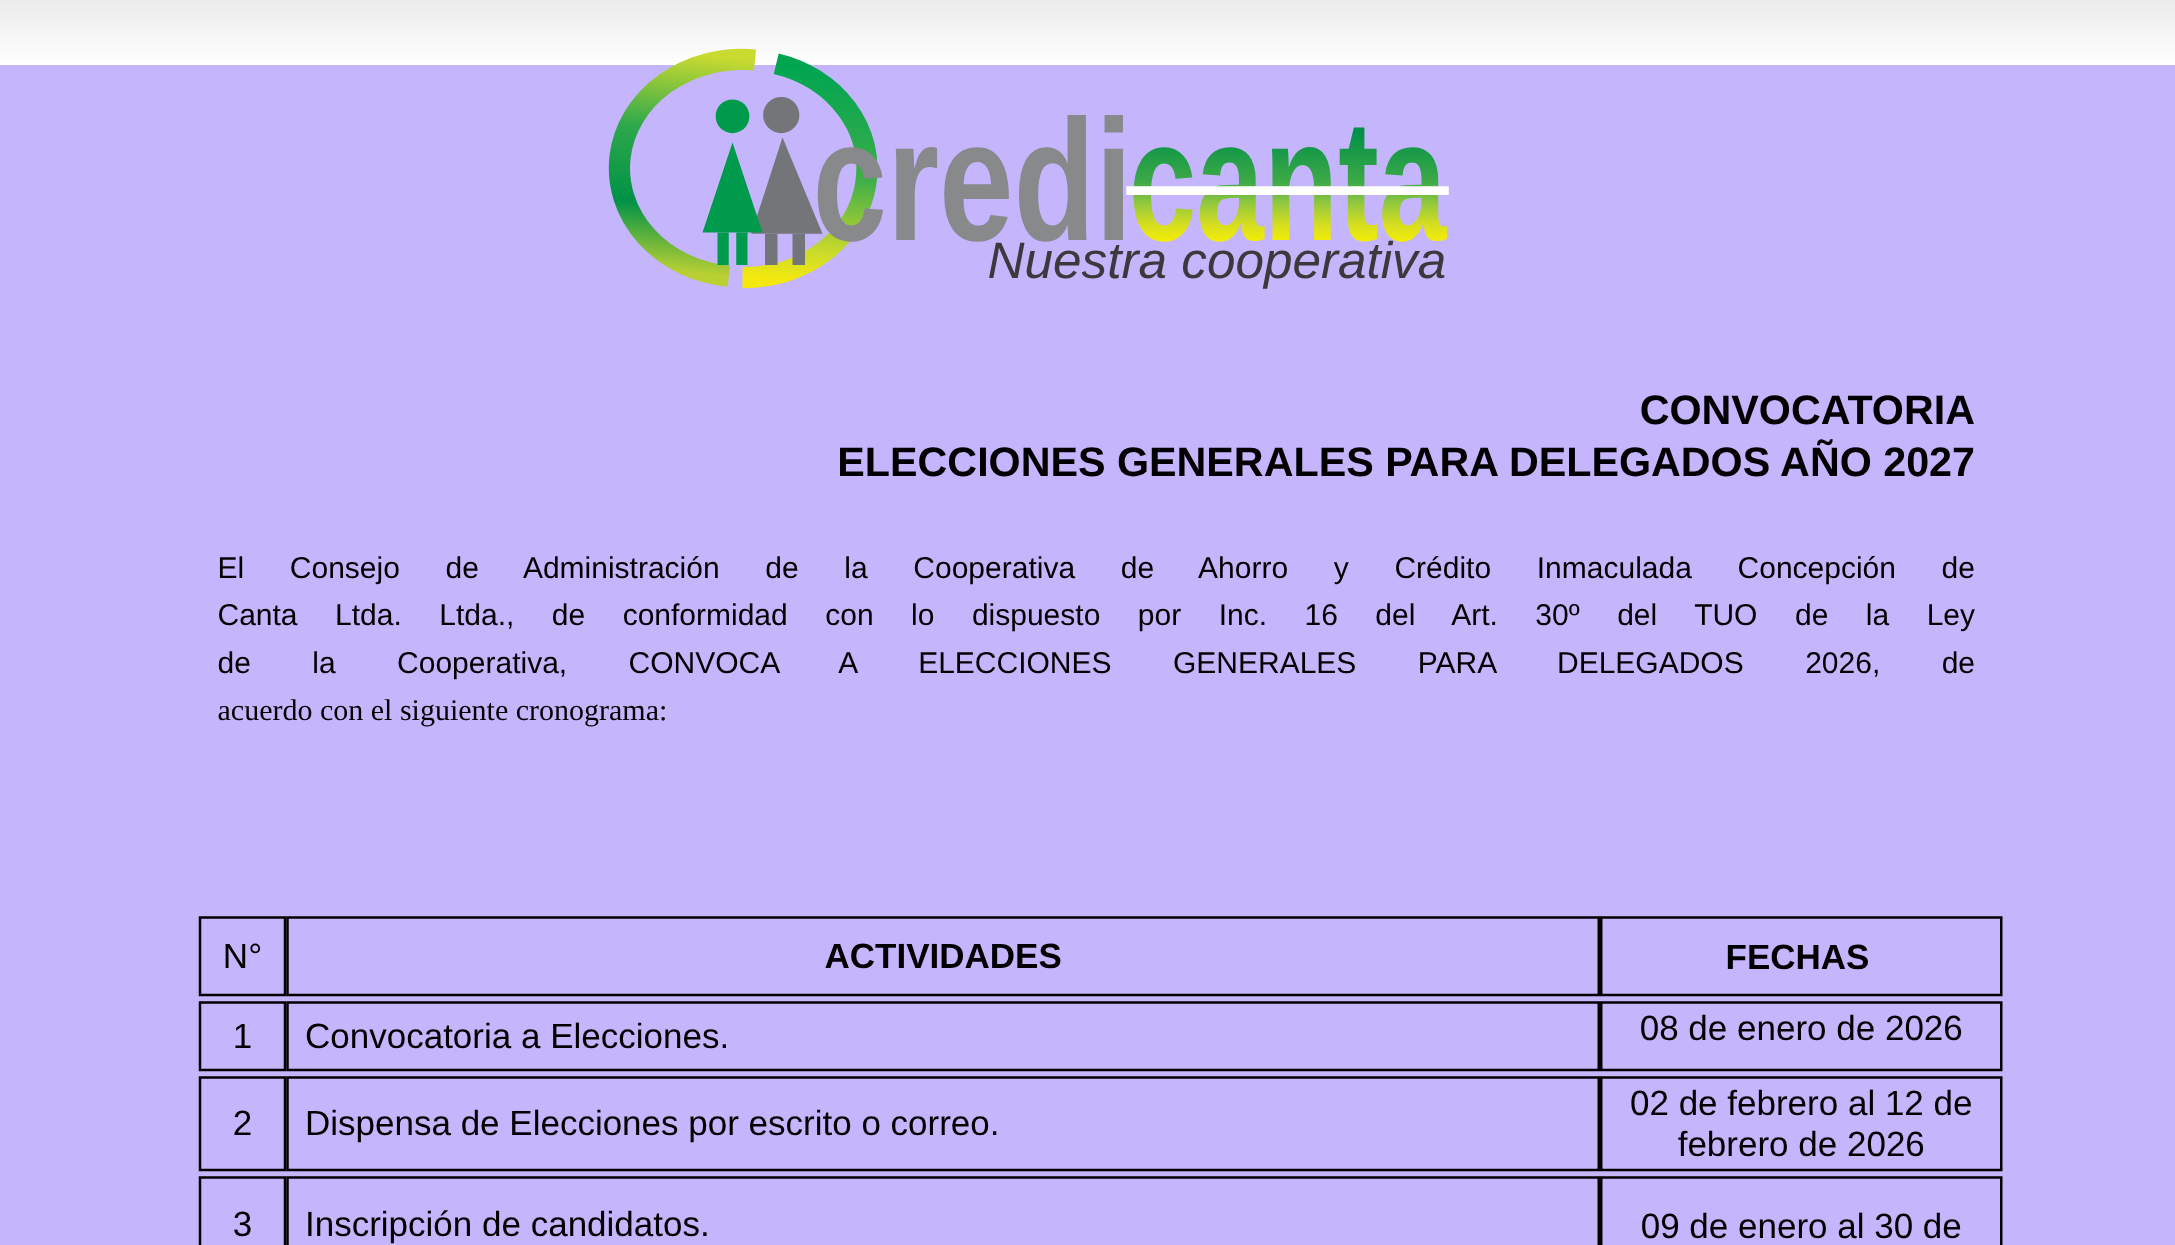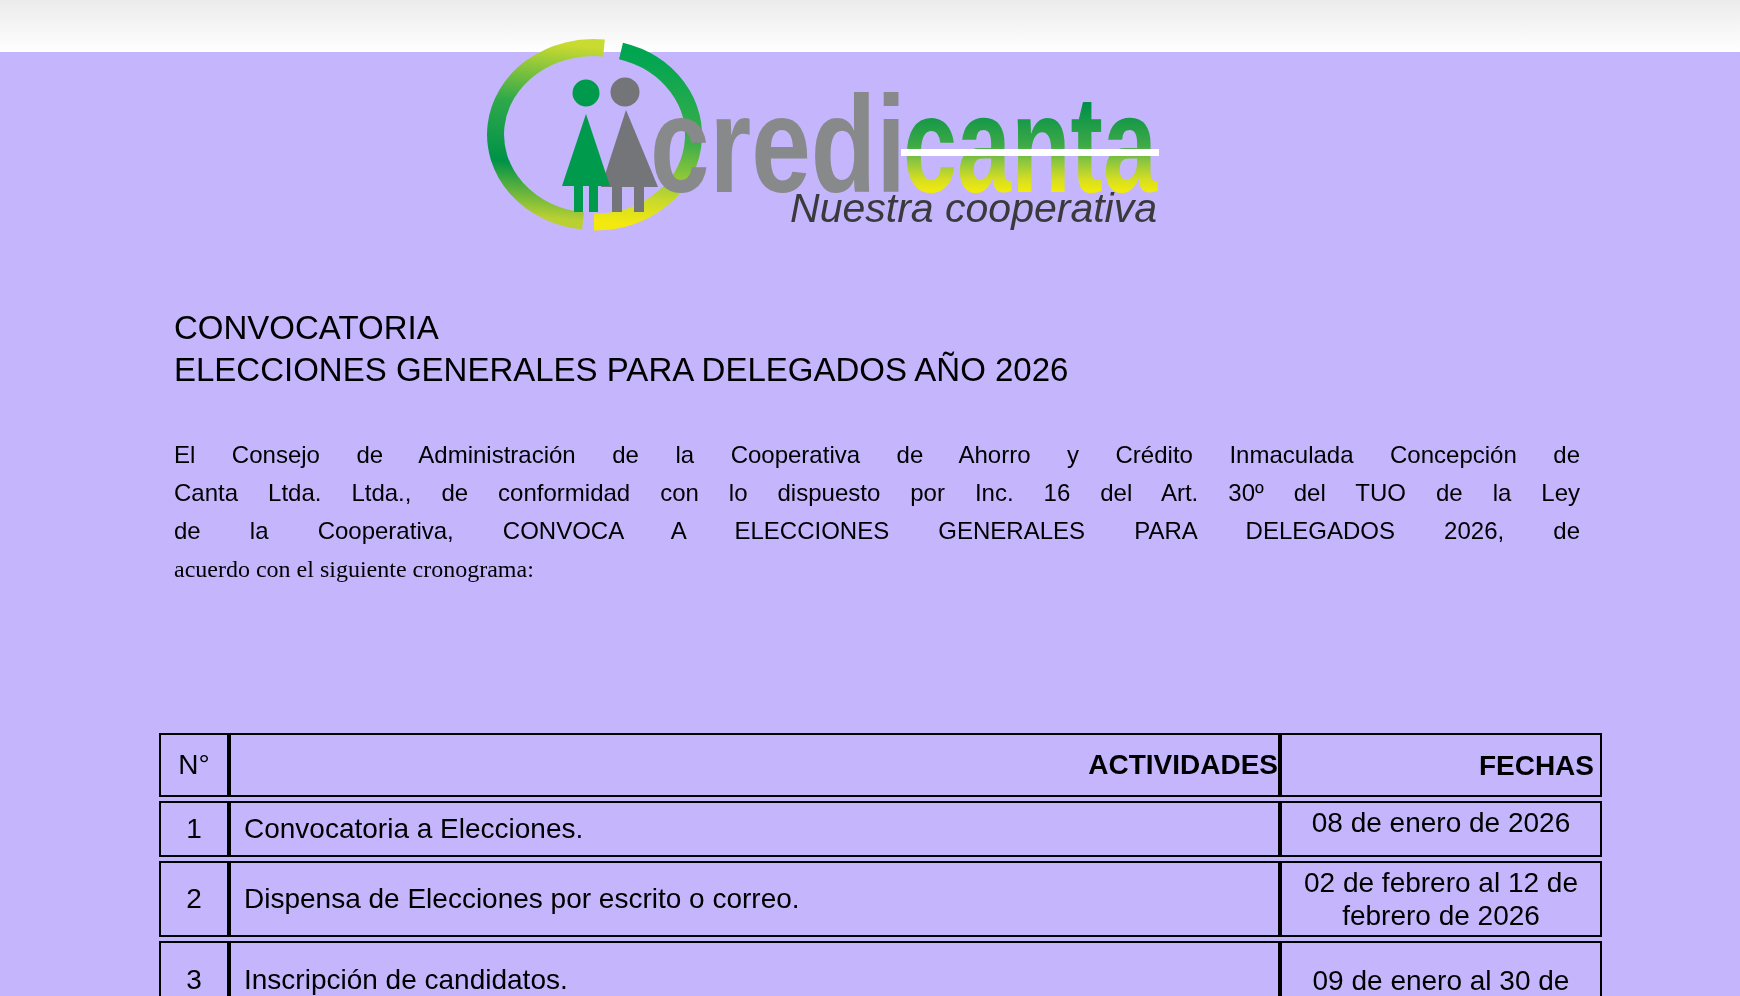--- a/index.html
+++ b/index.html
@@ -29,22 +29,22 @@
     font-weight: bold;
   }
   .logo-tagline {
     font-family: "Liberation Sans", "DejaVu Sans", sans-serif;
     font-style: italic;
   }
   .title-block {
     position: absolute;
     left: 174px; top: 307px;
     width: 1406px;
-    text-align: left;
-    font-weight: normal;
+    text-align: right;
+    font-weight: bold;
     font-size: 33px;
     line-height: 42px;
   }
   .intro {
     position: absolute;
     left: 174px; top: 436px;
     width: 1406px;
     font-size: 24px;
     line-height: 38px;
   }
@@ -68,21 +68,21 @@
     font-size: 28px;
   }
   .doc-table td, .doc-table th {
     border: 2px solid #000;
     vertical-align: middle;
     font-weight: normal;
   }
   .col-num   { width: 70px;  text-align: center; }
   .col-act   { width: 1051px; text-align: left; padding-left: 13px; }
   .col-date  { width: 322px; text-align: center; line-height: 33px; padding: 3px 6px; }
-  .hdr .col-act, .hdr .col-date { font-weight: bold; text-align: right; padding-left: 0; }
+  .hdr .col-act, .hdr .col-date { font-weight: bold; text-align: center; padding-left: 0; }
   .hdr { height: 64px; }
   .row-1 { height: 56px; }
   .row-2 { height: 70px; }
   .row-3 { height: 78px; }
   .row-1 .col-date, .row-2 .col-date { vertical-align: top; }
   .row-3 .col-date { vertical-align: middle; }
 </style>
 </head>
 <body>
 
@@ -132,21 +132,21 @@
 
     <text class="logo-brand" x="650" y="192" font-size="138" fill="#88898b" textLength="256" lengthAdjust="spacingAndGlyphs">credi</text>
     <text class="logo-brand" x="903" y="192" font-size="138" fill="url(#gradCanta)" textLength="254" lengthAdjust="spacingAndGlyphs">canta</text>
     <rect x="901" y="149" width="258" height="7" fill="#ffffff"></rect>
 
     <text class="logo-tagline" x="1157" y="222" font-size="41" text-anchor="end" fill="#3a3a3c">Nuestra cooperativa</text>
   </svg>
 
   <div class="title-block">
     <div>CONVOCATORIA</div>
-    <div>ELECCIONES GENERALES PARA DELEGADOS AÑO 2026</div>
+    <div>ELECCIONES GENERALES PARA DELEGADOS AÑO 2027</div>
   </div>
 
   <div class="intro">
     <div class="iline">El Consejo de Administración de la Cooperativa de Ahorro y Crédito Inmaculada Concepción de</div>
     <div class="iline">Canta Ltda. Ltda., de conformidad con lo dispuesto por Inc. 16 del Art. 30º del TUO de la Ley</div>
     <div class="iline">de la Cooperativa, CONVOCA A ELECCIONES GENERALES PARA DELEGADOS 2026, de</div>
     <div class="iline last">acuerdo con el siguiente cronograma:</div>
   </div>
 
   <table class="doc-table">

